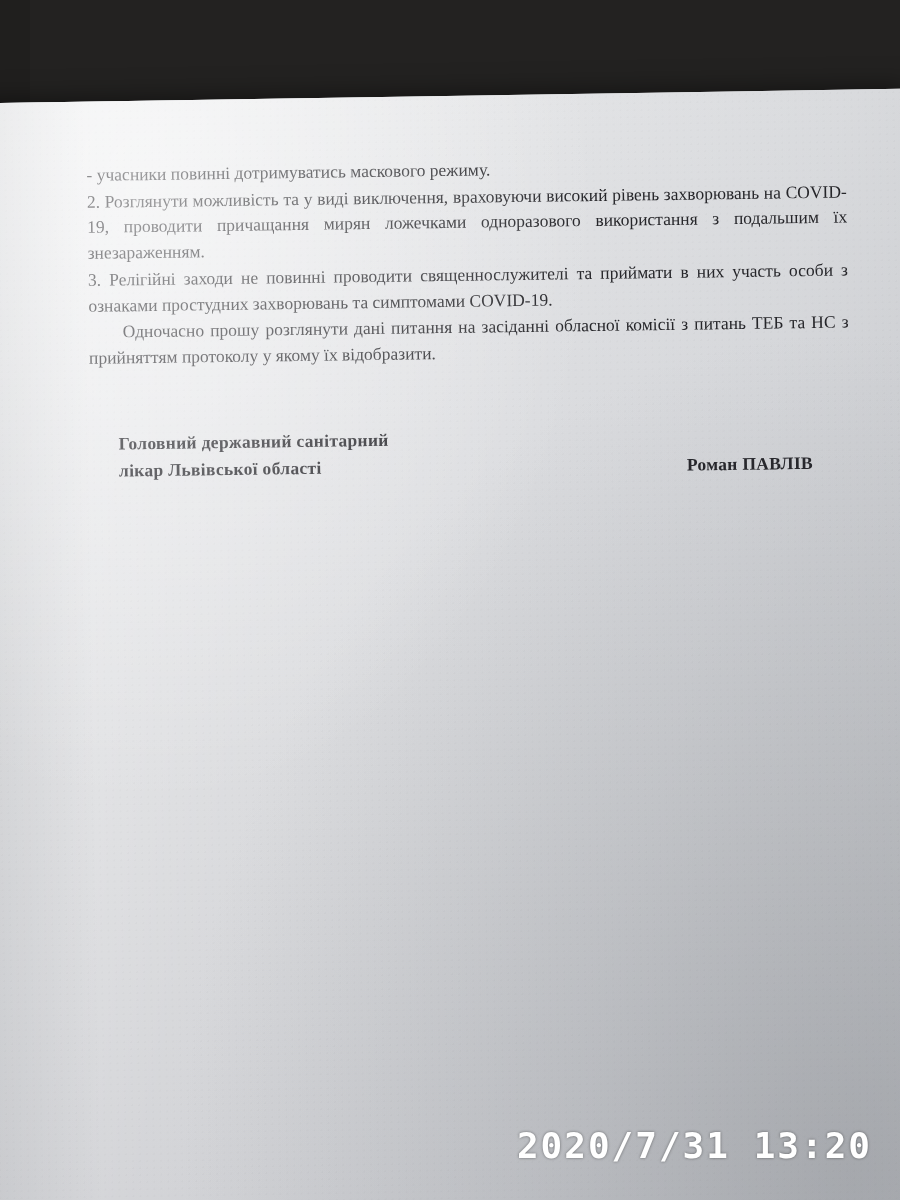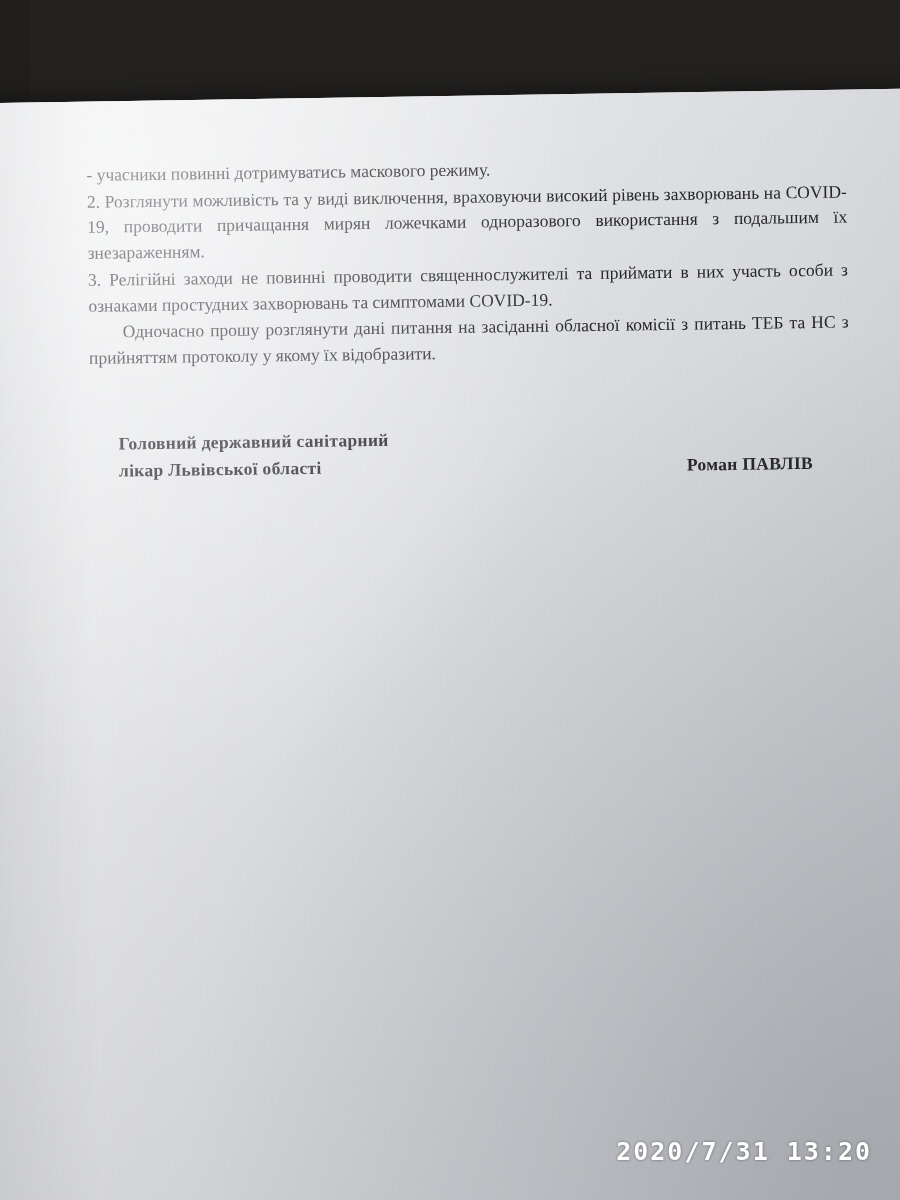--- a/index.html
+++ b/index.html
@@ -114,21 +114,21 @@
     padding-right: 36px;
     letter-spacing: 0.3px;
   }
 
   
   #timestamp {
     position: absolute;
     right: 28px;
     bottom: 34px;
     font-family: "DejaVu Sans Mono", monospace;
-    font-size: 25px;
+    font-size: 36px;
     font-weight: bold;
     color: #ffffff;
     letter-spacing: 2px;
     text-shadow: 0 0 3px rgba(0,0,0,0.45);
   }
 
   
   #grain {
     position: absolute;
     inset: 0;

